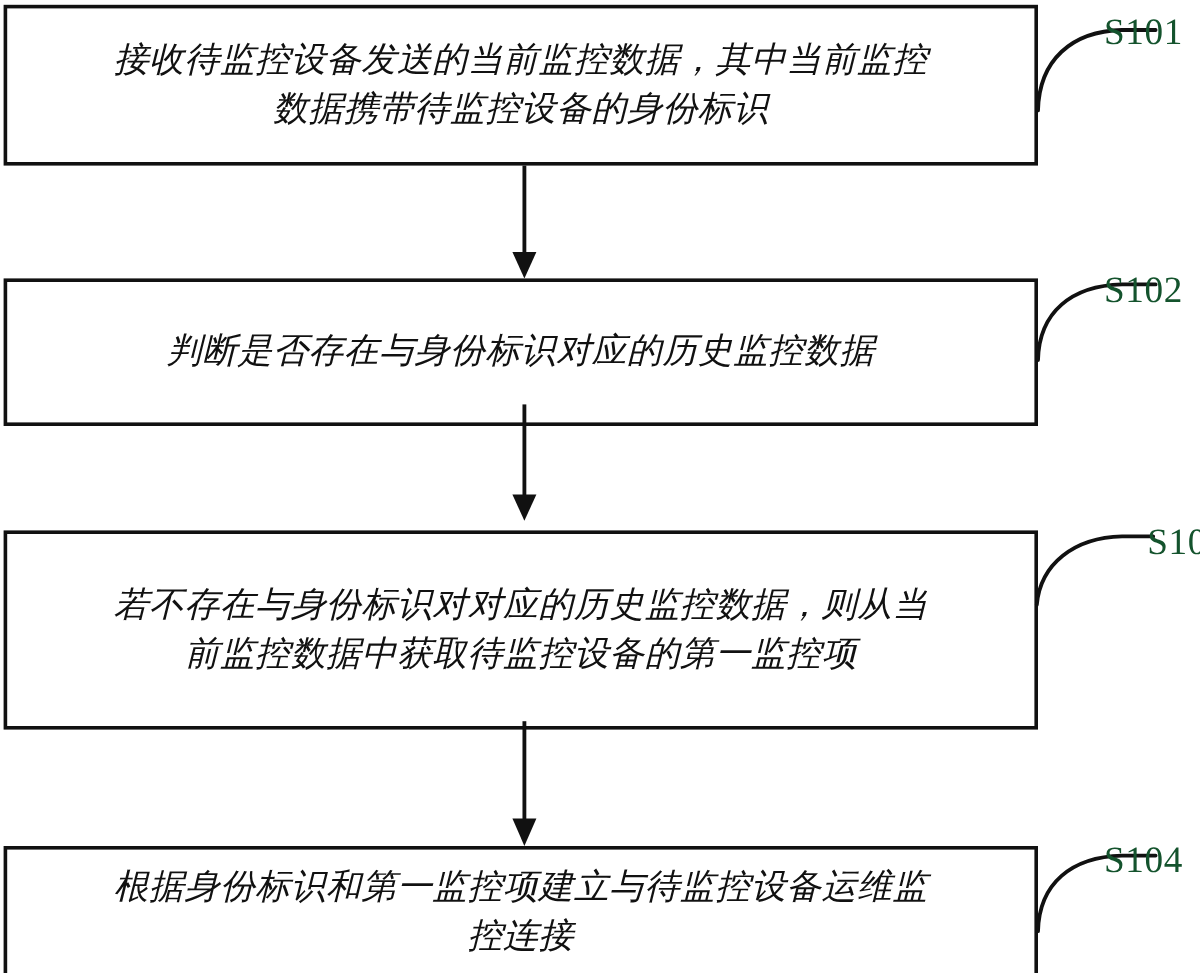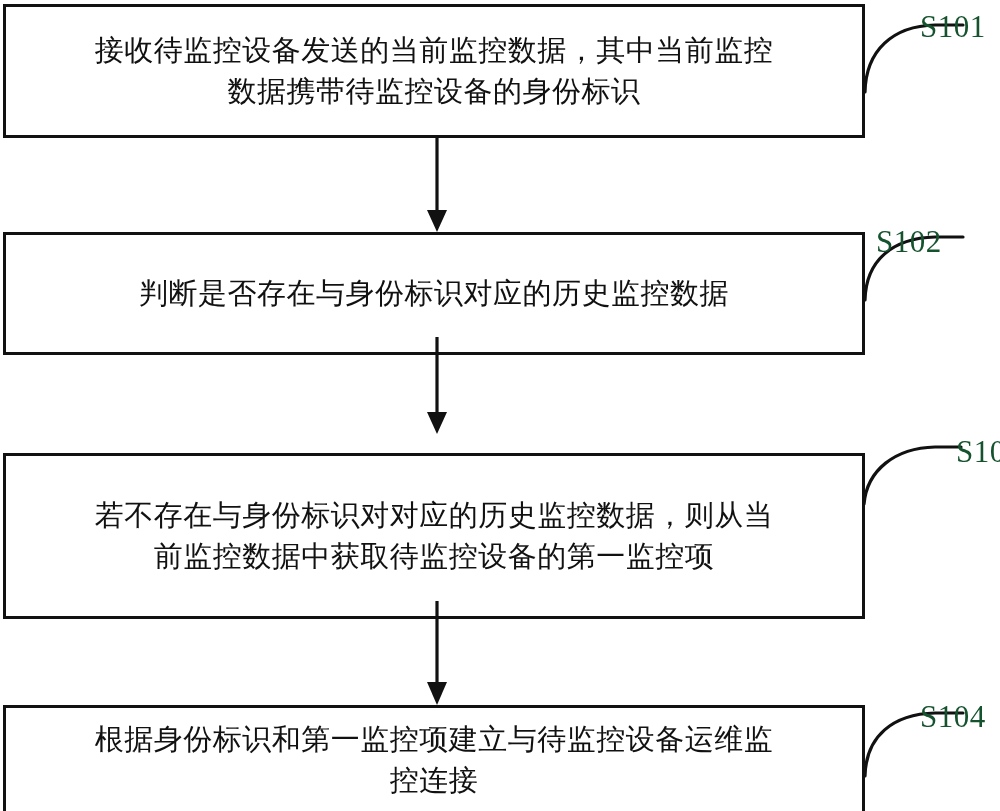--- a/index.html
+++ b/index.html
@@ -20,20 +20,21 @@
   }
   .flow-box {
     position: absolute;
     box-sizing: border-box;
     border: 3px solid #111111;
     background: #ffffff;
     display: flex;
     align-items: center;
     justify-content: center;
     text-align: center;
+    font-style: italic;
   }
   .flow-box-text {
     font-family: "Liberation Serif", "DejaVu Serif", serif;
     font-size: 29px;
     line-height: 1.42;
     color: #111111;
     letter-spacing: 0.5px;
     padding: 0 26px;
     white-space: pre-line;
   }
@@ -75,28 +76,28 @@
     <polygon points="2,72 22,72 12,94" fill="#111111"></polygon>
   </svg>
 
   <div class="flow-box" style="left:3px; top:232px; width:862px; height:123px;">
     <div class="flow-box-text">判断是否存在与身份标识对应的历史监控数据</div>
   </div>
 
   <svg class="leader-svg" style="left:863px; top:228px; width:110px; height:80px;" viewBox="0 0 110 80">
     <path d="M 2 72 C 3 32, 30 10, 72 9 L 100 9" fill="none" stroke="#111111" stroke-width="3.2" stroke-linecap="round"></path>
   </svg>
-  <div class="step-label" style="left:876px; top:224px;">S102</div>
+  <div class="step-label" style="left:920px; top:224px;">S102</div>
 
   <svg class="arrow-svg" style="left:425px; top:337px; width:24px; height:99px;" viewBox="0 0 24 99">
     <line x1="12" y1="0" x2="12" y2="77" stroke="#111111" stroke-width="3.2"></line>
     <polygon points="2,75 22,75 12,97" fill="#111111"></polygon>
   </svg>
 
-  <div class="flow-box" style="left:3px; top:453px; width:862px; height:166px;">
+  <div class="flow-box" style="left:3px; top:442px; width:862px; height:166px;">
     <div class="flow-box-text">若不存在与身份标识对对应的历史监控数据，则从当
 前监控数据中获取待监控设备的第一监控项</div>
   </div>
 
   <svg class="leader-svg" style="left:863px; top:436px; width:110px; height:80px;" viewBox="0 0 110 80">
     <path d="M 1 68 C 4 34, 32 12, 72 11 L 98 11" fill="none" stroke="#111111" stroke-width="3.2" stroke-linecap="round"></path>
   </svg>
   <div class="step-label" style="left:920px; top:434px;margin-left:36px;">S103</div>
 
   <svg class="arrow-svg" style="left:425px; top:601px; width:24px; height:106px;" viewBox="0 0 24 106">

